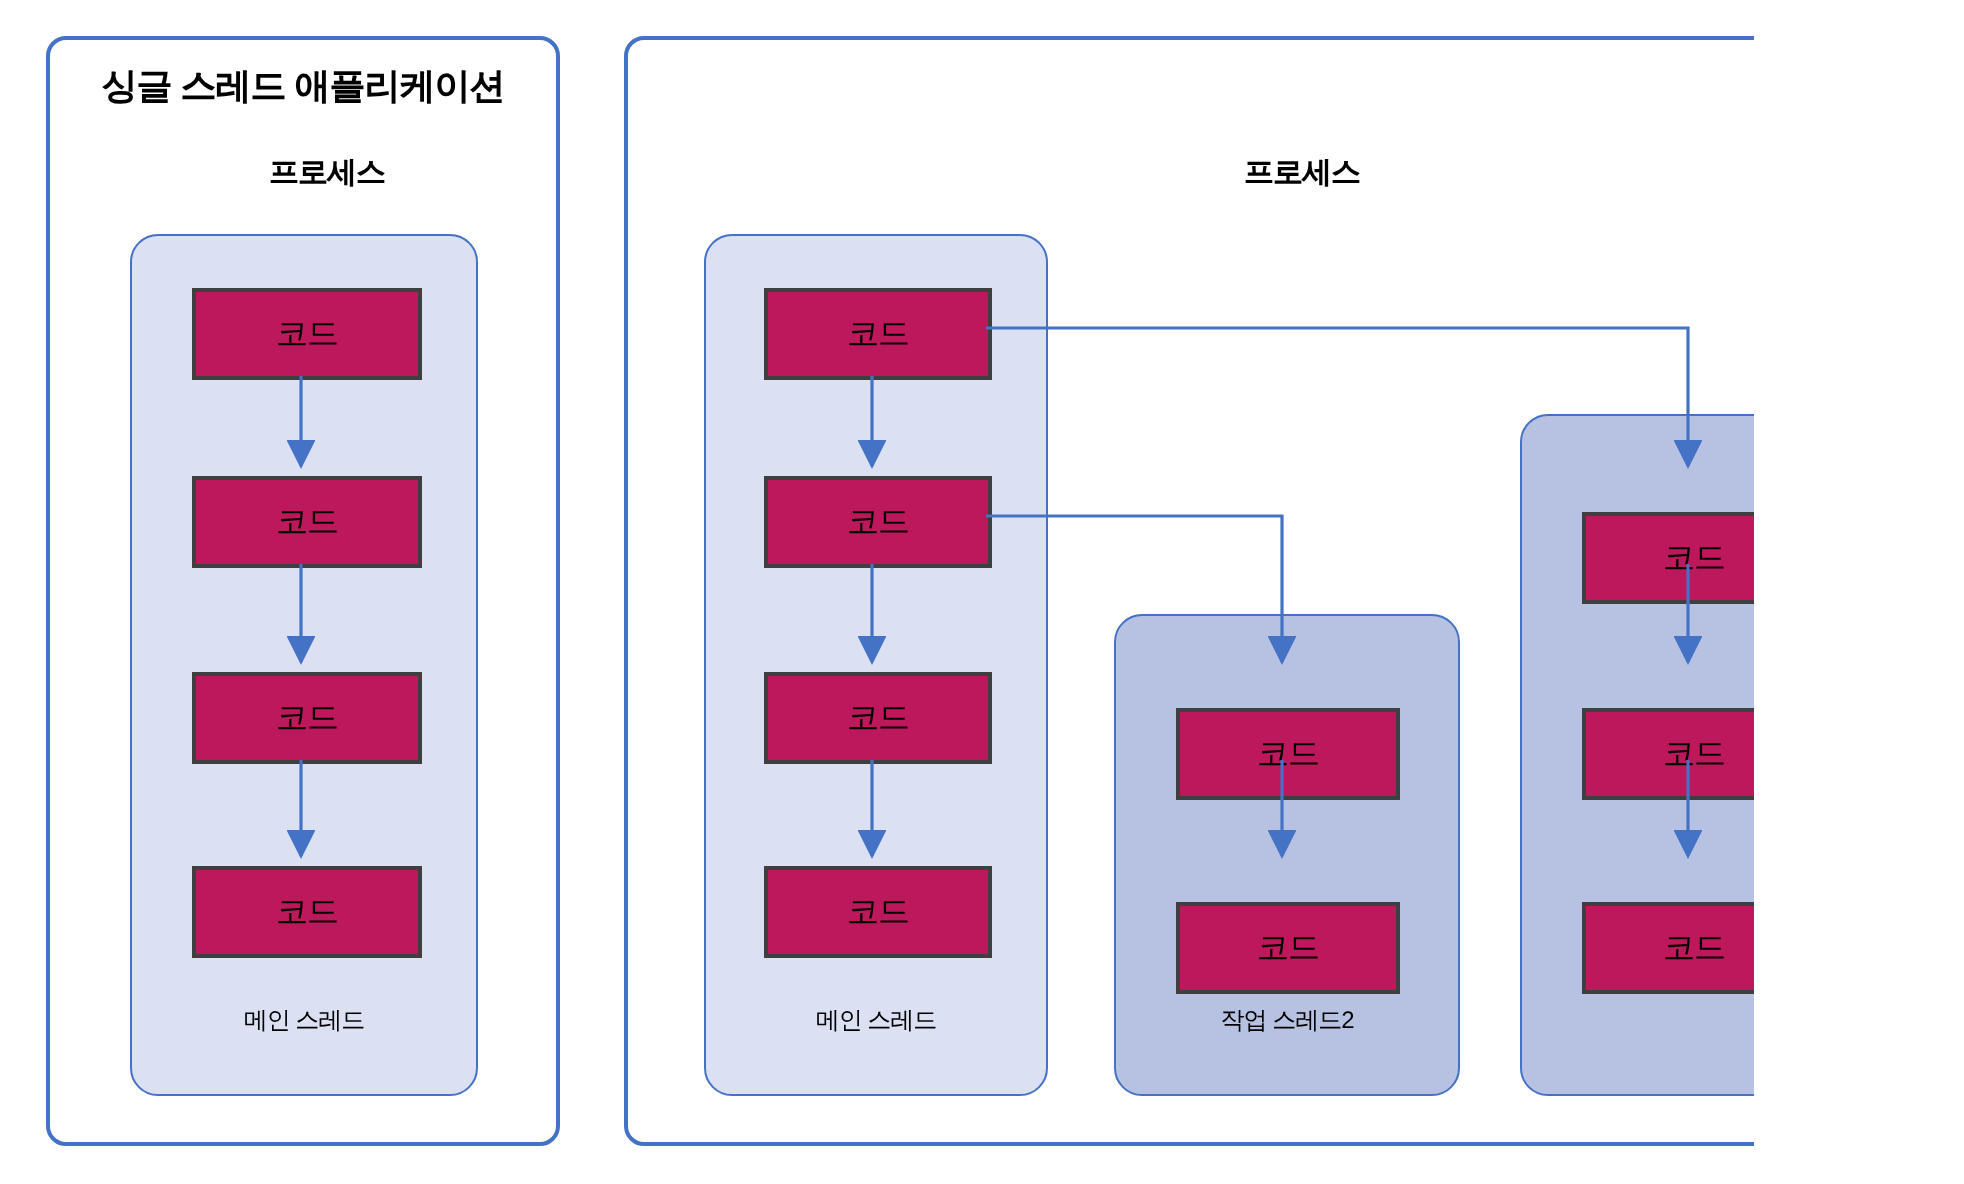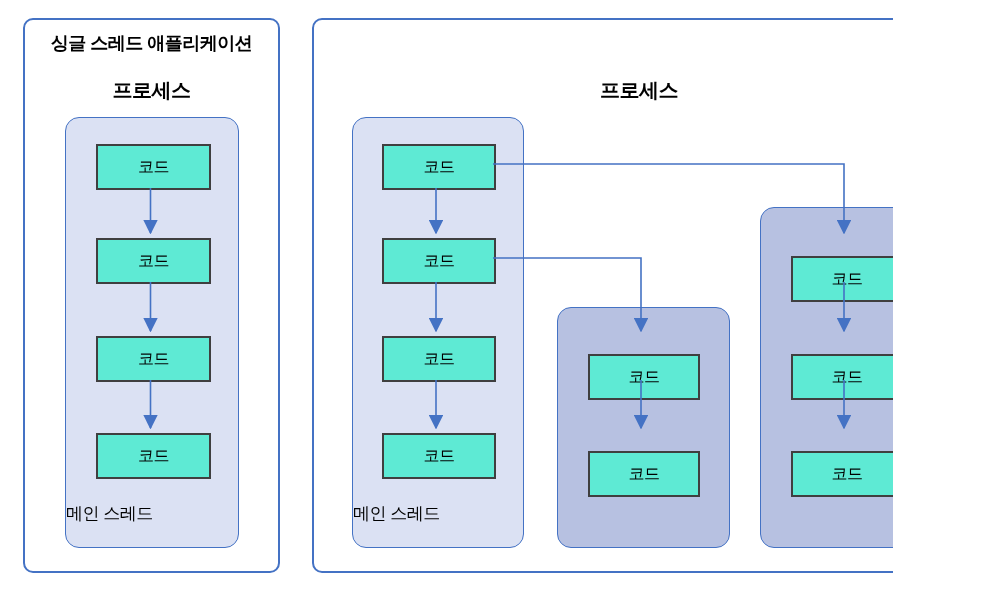--- a/index.html
+++ b/index.html
@@ -1,53 +1,53 @@
 <!DOCTYPE html>
 <html><head>
 <meta charset="utf-8">
 <style>
   html,body{margin:0;padding:0;background:#ffffff;}
   .canvas{
     position:relative;width:877px;height:592px;background:#ffffff;overflow:hidden;
-    font-family:"Liberation Sans","DejaVu Sans",sans-serif;color:#000;padding-left:16px;
+    font-family:"Liberation Sans","DejaVu Sans",sans-serif;color:#000;
   }
   .panel{
     position:absolute;background:#ffffff;border:2px solid #4472c4;
     border-radius:10px;box-sizing:border-box;
   }
   #panel-single{left:23px;top:18px;width:257px;height:555px;}
   #panel-multi{left:312px;top:18px;width:654px;height:555px;}
   .panel-title{
     position:absolute;top:11px;left:0;width:100%;text-align:center;
     font-size:18px;font-weight:700;letter-spacing:-0.5px;
   }
   .process-label{
-    position:absolute;top:57px;left:0;width:100%;text-align:center;
-    font-size:20px;font-weight:700;letter-spacing:-0.5px;
+    position:absolute;top:57px;left:12px;width:100%;text-align:center;
+    font-size:15px;font-weight:700;letter-spacing:-0.5px;
   }
   .thread{
     position:absolute;border:1.5px solid #4472c4;border-radius:14px;box-sizing:border-box;
   }
   .thread.main{background:#dbe1f3;}
   .thread.worker{background:#b7c1e1;}
   #s-main{left:40px;top:97px;width:174px;height:431px;}
   #m-main{left:38px;top:97px;width:172px;height:431px;}
   #m-worker2{left:243px;top:287px;width:173px;height:241px;}
   #m-worker1{left:446px;top:187px;width:172px;height:341px;}
   .code-box{
-    position:absolute;background:#5eead4;border:2px solid #3f3f3f;height:46px;
+    position:absolute;background:#be185d;border:2px solid #3f3f3f;height:46px;
     display:flex;align-items:center;justify-content:center;
     font-size:16px;box-sizing:border-box;letter-spacing:-0.5px;
   }
   #s-main .code-box{left:30px;width:115px;}
   #m-main .code-box{left:29px;width:114px;}
   .thread.worker .code-box{left:30px;width:112px;}
   .thread-label{
-    position:absolute;left:0;width:100%;
-    font-size:17px;letter-spacing:-0.5px;
+    position:absolute;left:0;width:100%;text-align:center;
+    font-size:12px;letter-spacing:-0.5px;
   }
   #s-main .thread-label,#m-main .thread-label{top:384px;}
   #m-worker2 .thread-label{top:194px;}
   #m-worker1 .thread-label{top:294px;}
   svg.overlay{
     position:absolute;left:0;top:0;width:982px;height:592px;pointer-events:none;
   }
   svg.overlay .flow{stroke:#4472c4;stroke-width:1.6;fill:none;}
 </style>
 </head>
@@ -75,20 +75,21 @@
       <div class="code-box" style="top:26px">코드</div>
       <div class="code-box" style="top:120px">코드</div>
       <div class="code-box" style="top:218px">코드</div>
       <div class="code-box" style="top:315px">코드</div>
       <div class="thread-label">메인 스레드</div>
     </div>
 
     <div class="thread worker" id="m-worker2">
       <div class="code-box" style="top:46px">코드</div>
       <div class="code-box" style="top:143px">코드</div>
+      <div class="thread-label">작업 스레드2</div>
     </div>
 
     <div class="thread worker" id="m-worker1">
       <div class="code-box" style="top:48px">코드</div>
       <div class="code-box" style="top:146px">코드</div>
       <div class="code-box" style="top:243px">코드</div>
     </div>
   </section>
 
   <svg class="overlay" viewBox="0 0 982 592">

